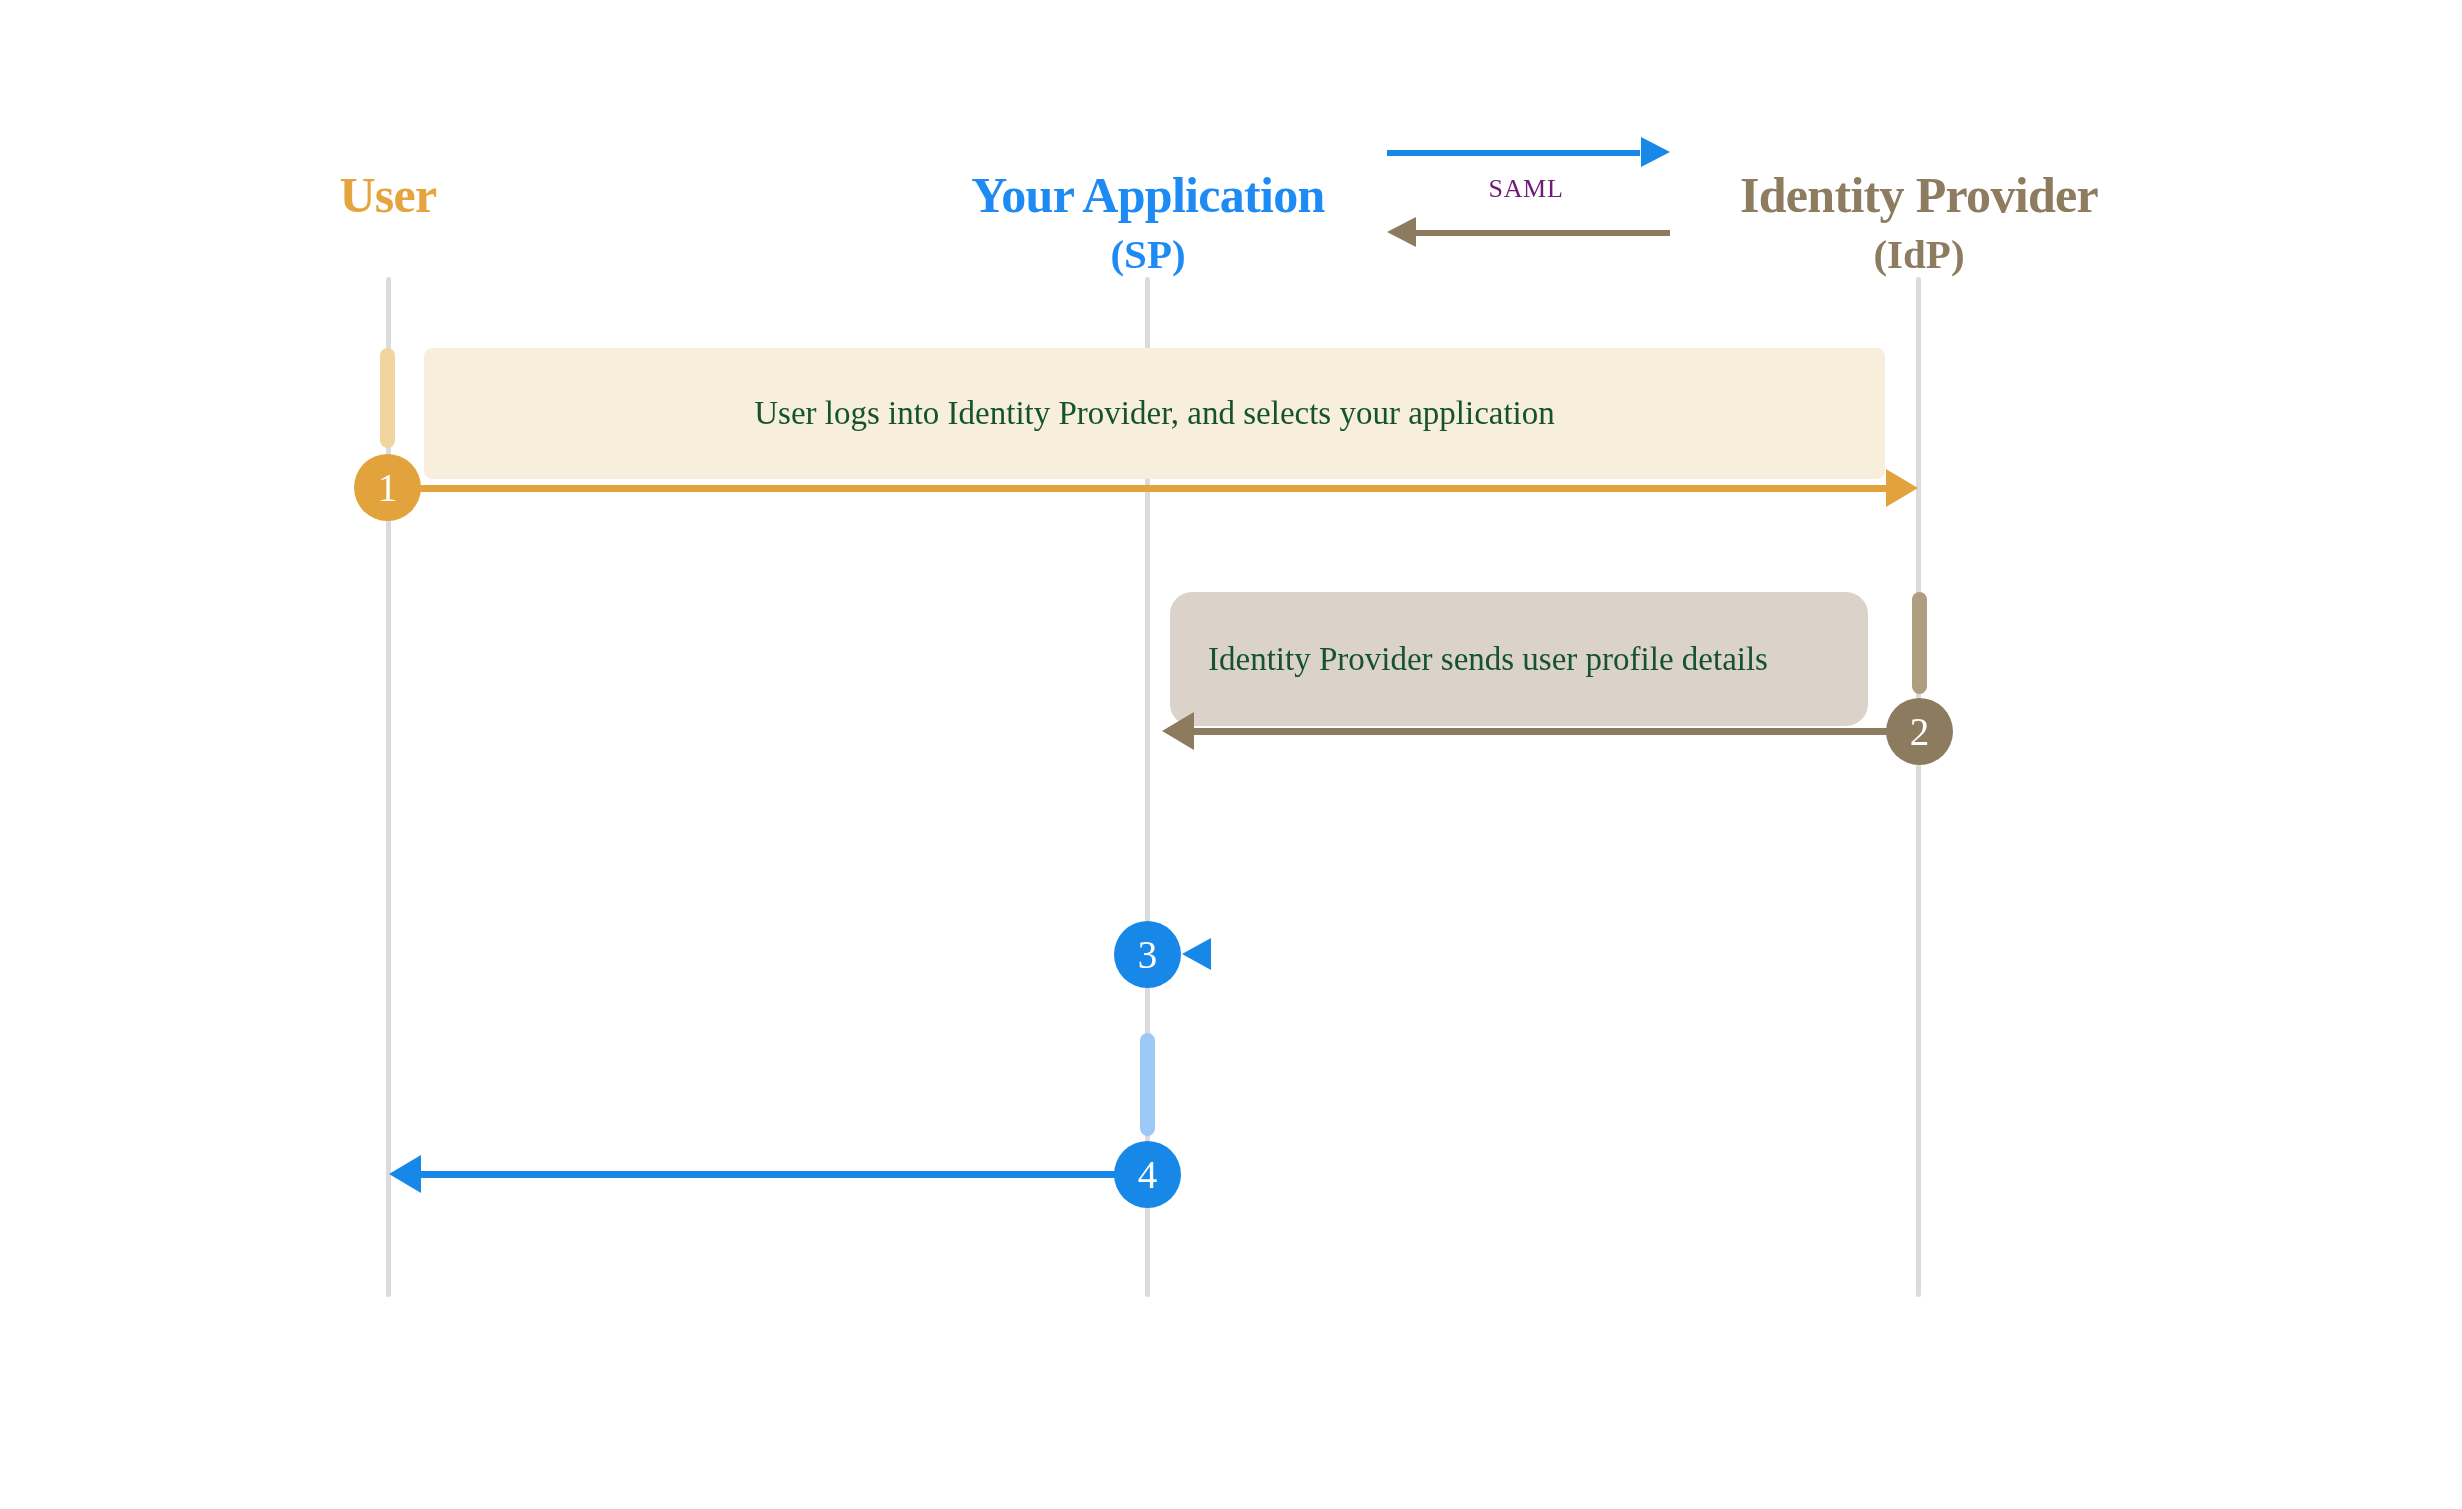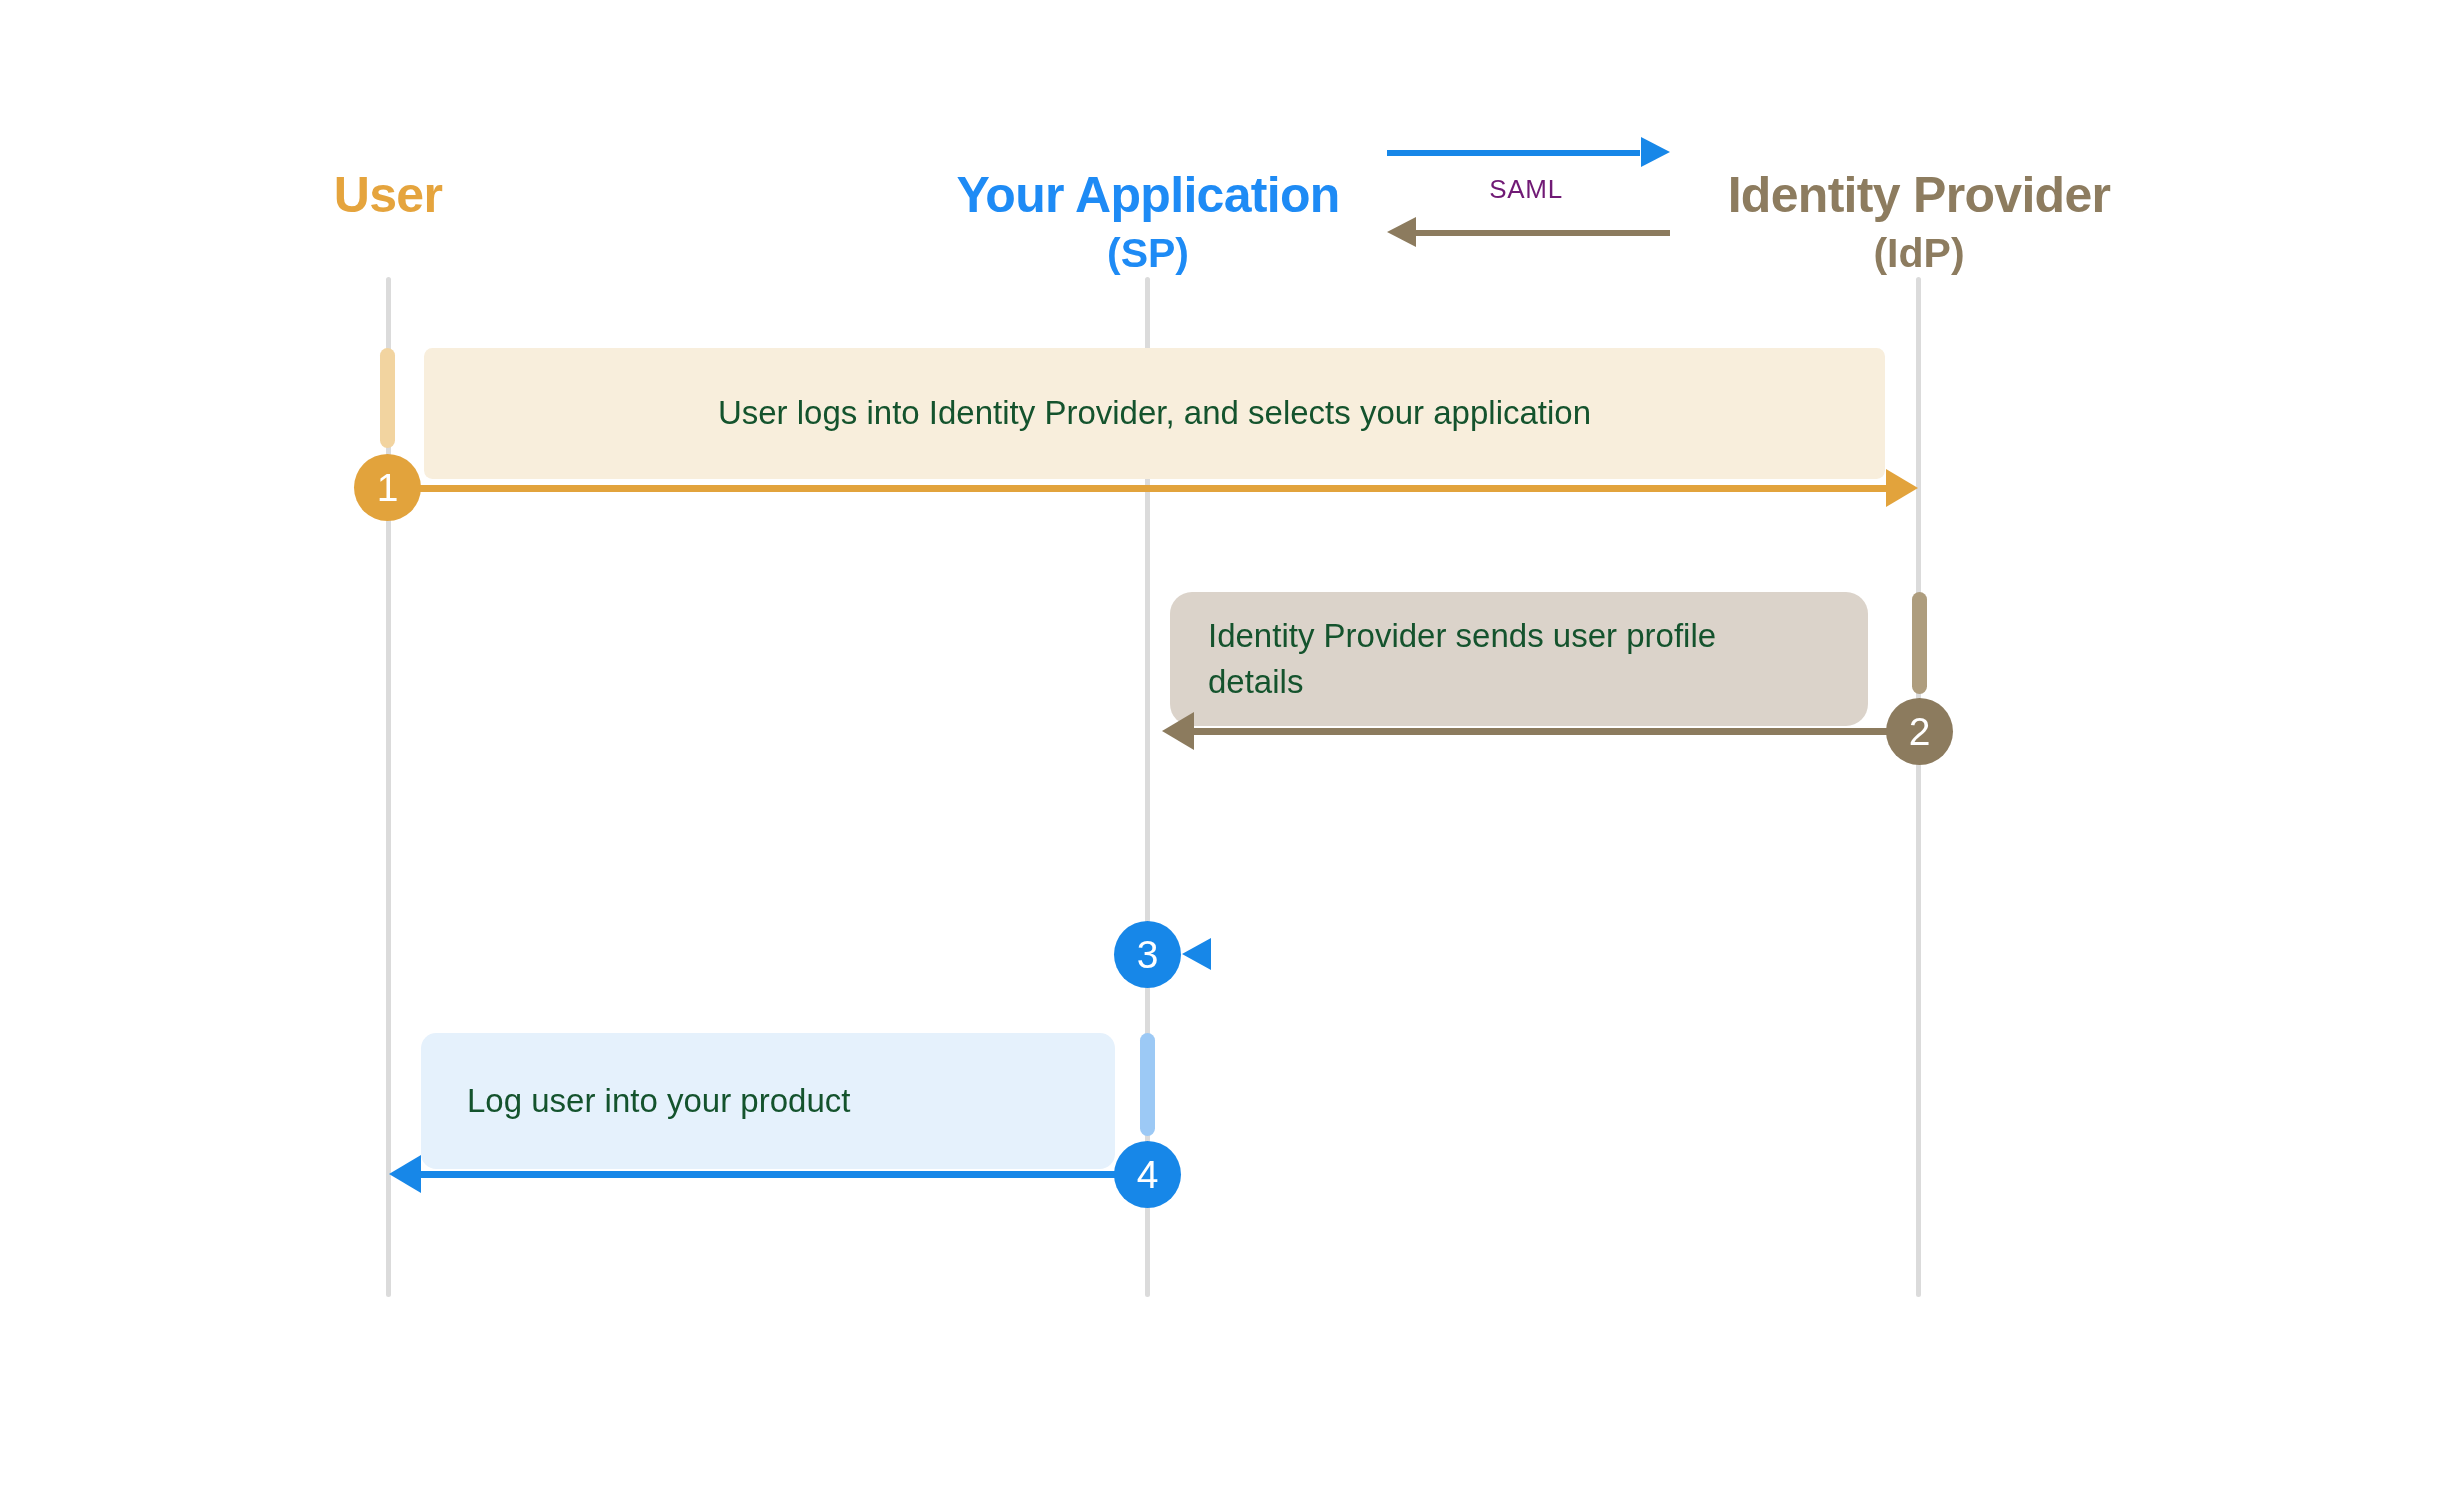--- a/index.html
+++ b/index.html
@@ -2,21 +2,21 @@
 <html style="font-size:11px"><head>
 <meta charset="utf-8">
 <style>
   html, body { margin: 0; padding: 0; background: #ffffff; }
   .canvas {
     position: relative;
     width: 2462px;
     height: 1510px;
     background: #ffffff;
     overflow: hidden;
-    font-family: Liberation Sans, sans-serif;
+    font-family: Liberation Serif, serif;
   }
 
   
   .lifeline {
     position: absolute;
     top: 277px;
     width: 4.9px;
     height: 1020px;
     background: #DBDBDB;
     border-radius: 2.8px;
@@ -138,23 +138,20 @@
   <div class="badge" style="left:1886px; top:698px; background:#8C7B5E;">
     <span>2</span>
   </div>
 
   <div class="head" style="left:1182px; top:938px; border-right:29px solid #1787E8; border-top:16.7px solid transparent; border-bottom:16.7px solid transparent; z-index:6;"></div>
   <div class="badge" style="left:1114px; top:921px; background:#1787E8;">
     <span>3</span>
   </div>
 
   <div class="activation" style="left:1140px; top:1033px; height:103px; background:#9CC9F5;"></div>
-  <div class="msg-box" style="left:421px; top:1033px; width:694px; height:136px; border-radius:15.3px; background:#E5F1FC; padding-left:46px;">
-    <span>Log user into your product</span>
-  </div>
   <div class="hline" style="left:412px; top:1171px; width:738px; background:#1787E8;"></div>
   <div class="head" style="left:389px; top:1155px; border-right:32px solid #1787E8; border-top:19.5px solid transparent; border-bottom:19.5px solid transparent;"></div>
   <div class="badge" style="left:1114px; top:1141px; background:#1787E8;">
     <span>4</span>
   </div>
 
 </div>
 
 
 </body></html>

